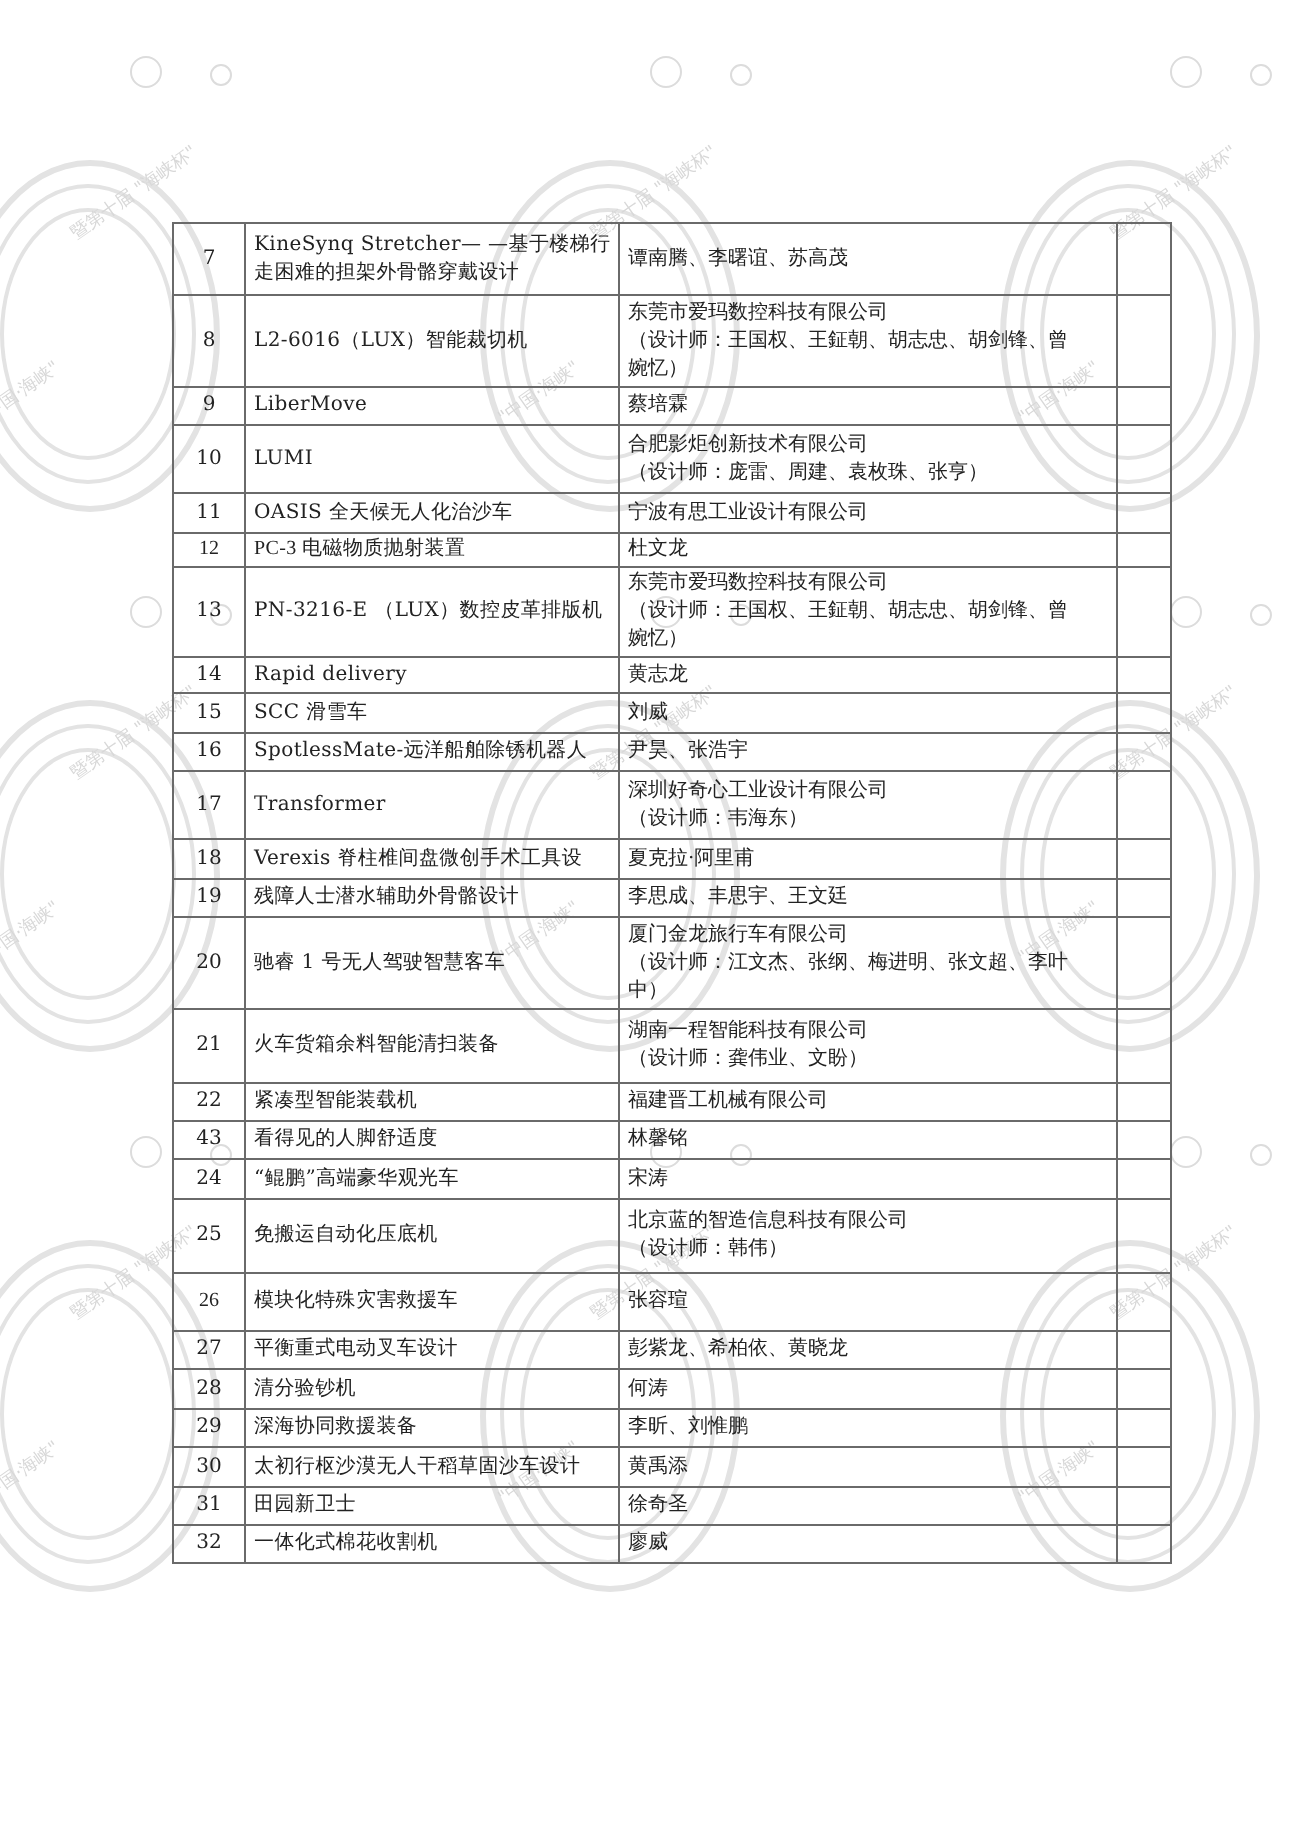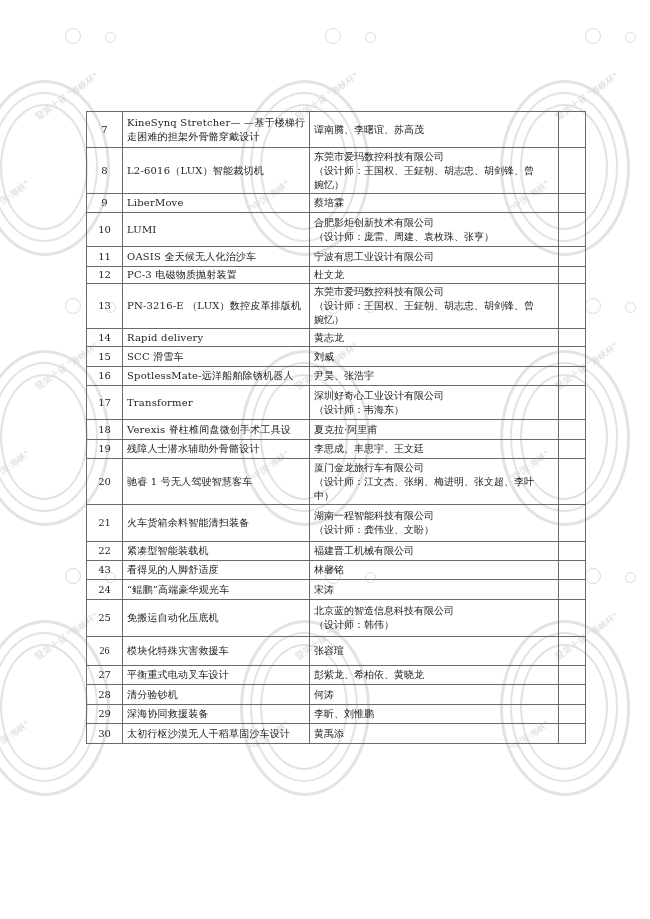--- a/index.html
+++ b/index.html
@@ -170,21 +170,21 @@
       <tr style="height: 20px;">
         <td class="c-no">11</td>
         <td class="c-name">
           <span class="line">OASIS 全天候无人化治沙车</span>
         </td>
         <td class="c-author">
           <span class="line">宁波有思工业设计有限公司</span>
         </td>
         <td class="c-blank"></td>
       </tr>
-      <tr style="height: 15px;">
+      <tr style="height: 15px; font-family: Liberation Serif, serif;">
         <td class="c-no">12</td>
         <td class="c-name">
           <span class="line">PC-3 电磁物质抛射装置</span>
         </td>
         <td class="c-author">
           <span class="line">杜文龙</span>
         </td>
         <td class="c-blank"></td>
       </tr>
       <tr style="height: 42px;">
@@ -364,17 +364,37 @@
         </td>
         <td class="c-blank"></td>
       </tr>
       <tr style="height: 20px;">
         <td class="c-no">30</td>
         <td class="c-name">
           <span class="line">太初行枢沙漠无人干稻草固沙车设计</span>
         </td>
         <td class="c-author">
           <span class="line">黄禹添</span>
+        </td>
+        <td class="c-blank"></td>
+      </tr>
+      <tr style="height: 19px;">
+        <td class="c-no">31</td>
+        <td class="c-name">
+          <span class="line">田园新卫士</span>
+        </td>
+        <td class="c-author">
+          <span class="line">徐奇圣</span>
+        </td>
+        <td class="c-blank"></td>
+      </tr>
+      <tr style="height: 19px;">
+        <td class="c-no">32</td>
+        <td class="c-name">
+          <span class="line">一体化式棉花收割机</span>
+        </td>
+        <td class="c-author">
+          <span class="line">廖威</span>
         </td>
         <td class="c-blank"></td>
       </tr>
     </tbody>
 </table>
 
 </body></html>

